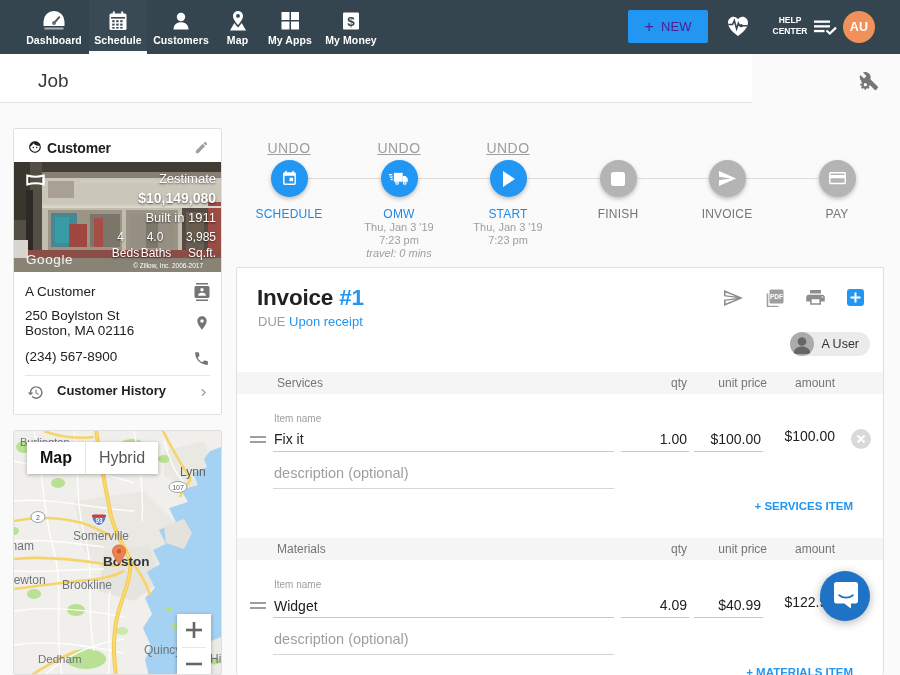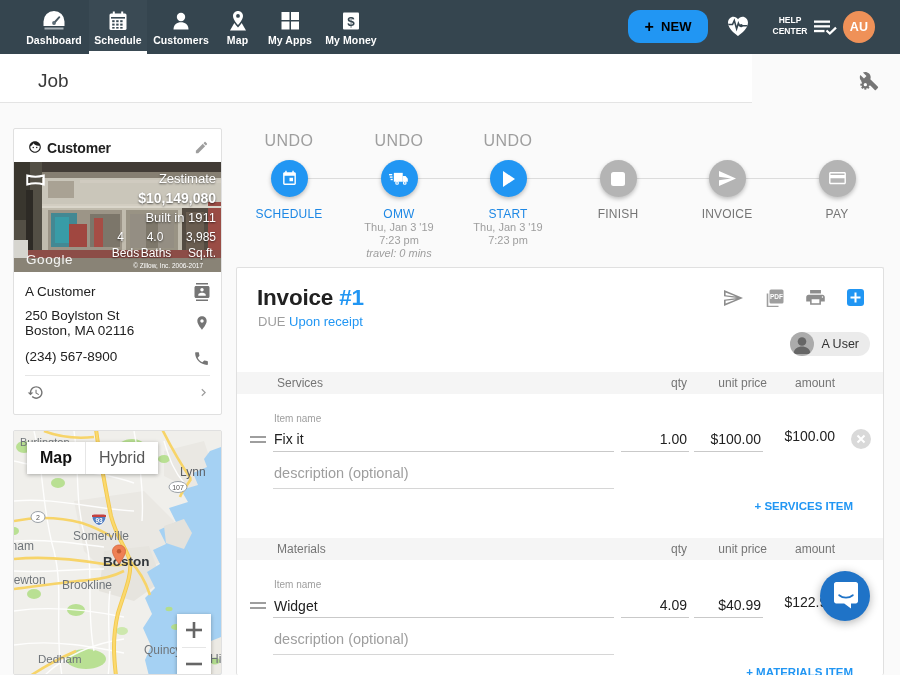--- a/index.html
+++ b/index.html
@@ -5,21 +5,21 @@
 * { margin:0; padding:0; box-sizing:border-box; }
 html,body { width:900px; height:675px; overflow:hidden; font-family:"Liberation Sans",sans-serif; background:#fafafa; }
 #page { position:relative; width:900px; height:675px; }
 
 
 #nav { position:absolute; left:0; top:0; width:900px; height:54px; background:#35454f; }
 .tab { position:absolute; top:0; height:54px; text-align:center; color:#fff; }
 .tab .ticon { position:absolute; left:50%; transform:translateX(-50%); top:10px; }
 .tab .tlabel { position:absolute; left:0; right:0; top:34px; font-size:10.5px; font-weight:bold; letter-spacing:.1px; }
 .tab.active { background:#3a4a54; border-bottom:3px solid #fff; }
-#newbtn { position:absolute; left:628px; top:10px; width:80px; height:33px; background:#2196f3; border-radius:12px; color:#000000; font-size:13px; font-weight:bold; text-align:center; line-height:33px; }
+#newbtn { position:absolute; left:628px; top:10px; width:80px; height:33px; background:#2196f3; border-radius:2px; color:#4c1d95; font-size:13px; font-weight:normal; text-align:center; line-height:33px; }
 #helpc { position:absolute; left:762px; top:15px; width:56px; color:#fff; font-size:8.5px; font-weight:bold; text-align:center; line-height:11px; }
 #avatar { position:absolute; left:843px; top:11px; width:32px; height:32px; border-radius:50%; background:#ef9158; color:#fff; font-size:12.5px; font-weight:bold; text-align:center; line-height:32px; letter-spacing:.3px; }
 
 
 #jobbar { position:absolute; left:0; top:54px; width:752px; height:49px; background:#fff; border-bottom:1px solid #e4e4e4; }
 #jobbar .jtitle { position:absolute; left:38px; top:16px; font-size:19px; color:#3a3a3a; }
 
 
 .card { position:absolute; background:#fff; border:1px solid #e0e0e0; border-radius:2px; }
 #custcard { left:13px; top:128px; width:209px; height:287px; }
@@ -28,21 +28,21 @@
 #photo { position:absolute; left:0px; top:33px; width:207px; height:110px; overflow:hidden; background:#b7b2a6; }
 .ph-ov { position:absolute; color:#fff; text-align:right; right:5px; text-shadow:0 1px 2px rgba(0,0,0,.6); }
 #cinfo { position:absolute; left:0; top:143px; width:100%; }
 .crow { position:relative; font-size:13.5px; color:#212121; }
 #google { position:absolute; left:12px; bottom:5px; color:rgba(255,255,255,.92); font-size:13.5px; letter-spacing:.6px; }
 
 #mapcard { left:13px; top:430px; width:209px; height:245px; overflow:hidden; border:1px solid #e0e0e0; background:#f0efea; }
 
 
 #timeline { position:absolute; left:0; top:0; width:900px; height:675px; pointer-events:none; }
-.undo { position:absolute; top:132px; width:60px; margin-left:-30px; text-align:center; color:#9e9e9e; font-size:16px; letter-spacing:.5px; }
+.undo { position:absolute; top:140px; width:60px; margin-left:-30px; text-align:center; color:#9e9e9e; font-size:14px; letter-spacing:.5px;text-decoration:underline; }
 #tl-line { position:absolute; top:178px; left:289px; width:548px; height:1px; background:#dcdcdc; }
 .tcirc { position:absolute; top:160px; width:37px; height:37px; margin-left:-18.5px; border-radius:50%; box-shadow:0 2px 4px rgba(0,0,0,.25); }
 .tcirc.blue { background:#2196f3; }
 .tcirc.gray { background:#b4b4b4; }
 .tlab { position:absolute; top:207px; width:120px; margin-left:-60px; text-align:center; font-size:12px; letter-spacing:.2px; }
 .tlab.blue { color:#1e88e5; }
 .tlab.gray { color:#757575; }
 .tsub { position:absolute; top:221px; width:130px; margin-left:-65px; text-align:center; font-size:11px; color:#9e9e9e; line-height:13px; }
 
 
@@ -286,20 +286,21 @@
           </svg></span>
       <div class="crow" style="padding:10px 0 0 11px;line-height:14.5px;">250 Boylston St<br>Boston, MA 02116</div>
       <span style="position:absolute;right:11px;top:41px;"><svg width="16" height="20" viewBox="0 0 24 24">
             <path fill="#757575" d="M12 2C8.13 2 5 5.13 5 9c0 5.25 7 13 7 13s7-7.75 7-13c0-3.87-3.13-7-7-7zm0 9.5c-1.38 0-2.5-1.12-2.5-2.5s1.12-2.5 2.5-2.5 2.5 1.12 2.5 2.5-1.12 2.5-2.5 2.5z"></path>
           </svg></span>
       <div class="crow" style="padding:11px 0 0 11px;">(234) 567-8900</div>
       <span style="position:absolute;right:11px;top:78px;"><svg width="17" height="17" viewBox="0 0 24 24">
             <path fill="#757575" d="M6.62 10.79c1.44 2.83 3.76 5.14 6.59 6.59l2.2-2.2c.27-.27.67-.36 1.02-.24 1.12.37 2.33.57 3.57.57.55 0 1 .45 1 1V20c0 .55-.45 1-1 1-9.39 0-17-7.61-17-17 0-.55.45-1 1-1h3.5c.55 0 1 .45 1 1 0 1.25.2 2.45.57 3.57.11.35.03.74-.25 1.02l-2.2 2.2z"></path>
           </svg></span>
       <div style="position:absolute;left:11px;right:11px;top:103px;height:1px;background:#e6e6e6;"></div>
+      <div class="crow" style="padding:19px 0 0 43px;font-weight:bold;font-size:13px;">Customer History</div>
       <span style="position:absolute;left:13px;top:112px;"><svg width="17" height="17" viewBox="0 0 24 24">
             <path fill="#757575" d="M13 3c-4.97 0-9 4.03-9 9H1l3.89 3.89.07.14L9 12H6c0-3.87 3.13-7 7-7s7 3.13 7 7-3.13 7-7 7c-1.93 0-3.68-.79-4.94-2.06l-1.42 1.42C8.27 19.99 10.51 21 13 21c4.97 0 9-4.03 9-9s-4.03-9-9-9zm-1 5v5l4.28 2.54.72-1.21-3.5-2.08V8H12z"></path>
           </svg></span>
       <span style="position:absolute;right:10px;top:113px;"><svg width="15" height="15" viewBox="0 0 24 24">
             <path fill="#9e9e9e" d="M8.59 16.59 13.17 12 8.59 7.41 10 6l6 6-6 6-1.41-1.41z"></path>
           </svg></span>
     </div>
   </div>
 
   <div class="card" id="mapcard">

